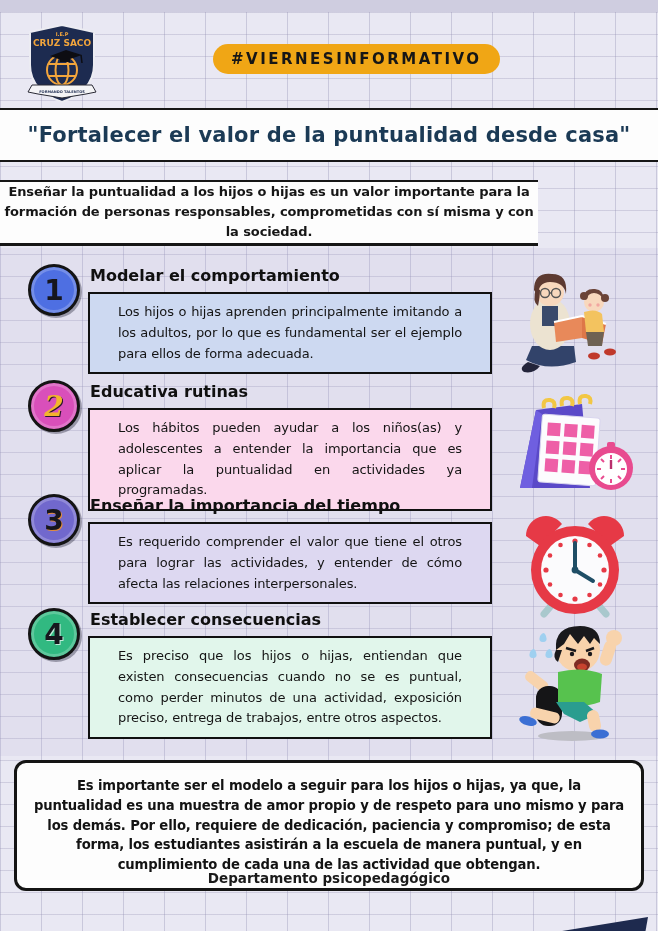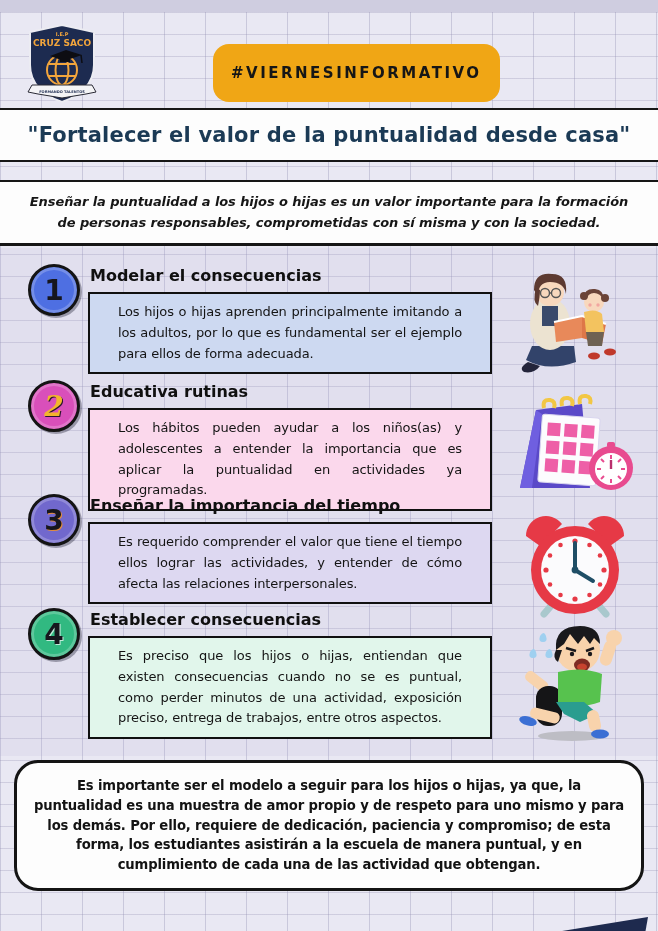--- a/index.html
+++ b/index.html
@@ -13,39 +13,39 @@
     font-family:"DejaVu Sans", sans-serif;
     color:#111;
   }
   .content-tint{position:absolute;left:0;top:236px;width:658px;height:508px;
     background:rgba(176,170,214,0.14);pointer-events:none;}
 
   
   .logo{position:absolute;left:26px;top:11px;width:72px;height:82px;}
   .badge{
     position:absolute;left:213px;top:32px;height:30px;line-height:30px;
-    background:#f0a615;border-radius:16px;padding:14px 18px;
+    background:#f0a615;border-radius:16px;padding:0 18px;
     font-weight:bold;font-size:15px;letter-spacing:2.5px;color:#161616;
   }
 
   
   .title-band{
     position:absolute;left:0;top:96px;width:658px;height:54px;background:#fdfdfd;
     border-top:2px solid #161616;border-bottom:2px solid #161616;
     display:flex;align-items:center;justify-content:center;box-sizing:border-box;
   }
   .title-band .t{
     font-size:21px;font-weight:bold;color:#1b3a55;letter-spacing:.2px;white-space:nowrap;
   }
 
   
   .intro-band{
-    position:absolute;left:0;top:168px;width:658px;height:66px;background:#fdfdfd;
+    position:absolute;left:0;top:168px;width:538px;height:66px;background:#fdfdfd;
     border-top:2px solid #161616;border-bottom:3px solid #161616;
-    display:flex;align-items:center;justify-content:center;box-sizing:border-box;font-style:italic;
+    display:flex;justify-content:center;box-sizing:border-box;
   }
   .intro-band .t{
     width:612px;text-align:center;font-size:13px;font-weight:bold;line-height:1.55;color:#161616;
     letter-spacing:-0.1px;
   }
 
   
   .item{position:absolute;left:0;width:658px;}
   .num{
     position:absolute;left:28px;top:0;width:52px;height:52px;border-radius:50%;
@@ -71,21 +71,21 @@
   .item-4 .tbox{background:#e1f6eb;}
   .item-1{top:252px;} .item-2{top:368px;} .item-3{top:482px;} .item-4{top:596px;}
 
   .illus{position:absolute;}
   .illus-1{left:498px;top:250px;} .illus-2{left:508px;top:380px;}
   .illus-3{left:500px;top:496px;} .illus-4{left:506px;top:606px;}
 
   
   .summary{
     position:absolute;left:14px;top:748px;width:630px;box-sizing:border-box;
-    background:#fdfdfd;border:3px solid #141414;border-radius:24px;
+    background:#fdfdfd;border:3px solid #141414;border-radius:12px;
     padding:13px 16px;text-align:center;
     font-size:13.2px;font-weight:bold;line-height:1.5;color:#131313;letter-spacing:-0.15px;
   }
 
   
   .footer{
     position:absolute;left:0;top:856px;width:658px;text-align:center;
     font-size:13.5px;font-weight:bold;color:#1a1a1a;line-height:1.55;
   }
 
@@ -125,21 +125,21 @@
   <div class="title-band">
     <div class="t">"Fortalecer el valor de la puntualidad desde casa"</div>
   </div>
 
   <div class="intro-band">
     <div class="t">Enseñar la puntualidad a los hijos o hijas es un valor importante para la formación de personas responsables, comprometidas con sí misma y con la sociedad.</div>
   </div>
 
   <div class="item item-1">
     <div class="num">1</div>
-    <div class="heading">Modelar el consecuencias</div>
+    <div class="heading">Modelar el comportamiento</div>
     <div class="tbox">Los hijos o hijas aprenden principalmente imitando a los adultos, por lo que es fundamental ser el ejemplo para ellos de forma adecuada.</div>
   </div>
   <svg class="illus illus-1" width="152" height="120" viewBox="0 0 152 120">
     <path d="M28 98 Q50 110 78 100 L76 84 L34 84 Z" fill="#32436a"></path>
     <path d="M30 100 Q20 106 26 110 Q36 112 42 104 Z" fill="#23243a"></path>
     <ellipse cx="52" cy="62" rx="20" ry="26" fill="#ece3d1"></ellipse>
     <rect x="44" y="44" width="16" height="20" fill="#3a4a6b"></rect>
     <circle cx="52" cy="30" r="14" fill="#f8d8bd"></circle>
     <path d="M36 28 Q36 10 54 12 Q70 12 68 32 Q66 20 52 20 Q40 20 40 34 Z" fill="#5d3a31"></path>
     <path d="M38 26 Q34 40 40 44 Q42 34 42 28 Z" fill="#5d3a31"></path>
@@ -198,21 +198,21 @@
         <line x1="113" y1="67" x2="110" y2="70"></line>
       <line x1="93" y1="87" x2="96" y2="84"></line>
         <line x1="113" y1="87" x2="110" y2="84"></line>
     </g>
     <line x1="103" y1="77" x2="103" y2="68" stroke="#b92f6d" stroke-width="2.4"></line>
   </svg>
 
   <div class="item item-3">
     <div class="num">3</div>
     <div class="heading">Enseñar la importancia del tiempo</div>
-    <div class="tbox">Es requerido comprender el valor que tiene el tiempo ellos lograr las actividades, y entender de cómo afecta las relaciones interpersonales.</div>
+    <div class="tbox">Es requerido comprender el valor que tiene el otros para lograr las actividades, y entender de cómo afecta las relaciones interpersonales.</div>
   </div>
   <svg class="illus illus-3" width="152" height="112" viewBox="0 0 152 112">
     <g stroke="#a9c8cd" stroke-width="7" stroke-linecap="round">
       <line x1="56" y1="92" x2="44" y2="106"></line>
       <line x1="94" y1="92" x2="106" y2="106"></line>
     </g>
     <path d="M26 28 A20 20 0 0 1 62 16 L40 38 Z" fill="#e63946"></path>
     <path d="M88 16 A20 20 0 0 1 124 28 L110 38 Z" fill="#e63946"></path>
     <circle cx="75" cy="62" r="44" fill="#e63946"></circle>
     <circle cx="75" cy="62" r="34" fill="#fbfbfd"></circle>
@@ -263,16 +263,17 @@
     <path d="M50 84 L78 84 L92 96 L74 104 L58 96 Z" fill="#2a9d8f"></path>
     <rect x="24" y="92" width="30" height="11" rx="5" transform="rotate(14 39 97)" fill="#f8d3ac"></rect>
     <rect x="82" y="92" width="12" height="22" rx="6" transform="rotate(-12 88 103)" fill="#f8d3ac"></rect>
     <ellipse cx="22" cy="103" rx="9" ry="4.5" transform="rotate(14 22 103)" fill="#3b6fd4"></ellipse>
     <ellipse cx="94" cy="116" rx="9" ry="4.5" fill="#3b6fd4"></ellipse>
   </svg>
 
   <div class="summary">Es importante ser el modelo a seguir para los hijos o hijas, ya que, la puntualidad es una muestra de amor propio y de respeto para uno mismo y para los demás. Por ello, requiere de dedicación, paciencia y compromiso; de esta forma, los estudiantes asistirán a la escuela de manera puntual, y en cumplimiento de cada una de las actividad que obtengan.</div>
 
   <div class="footer">
+    <div>Departamento psicopedagógico</div>
   </div>
 
   <div class="corner-shape"></div>
 </div>
 
 </body></html>

